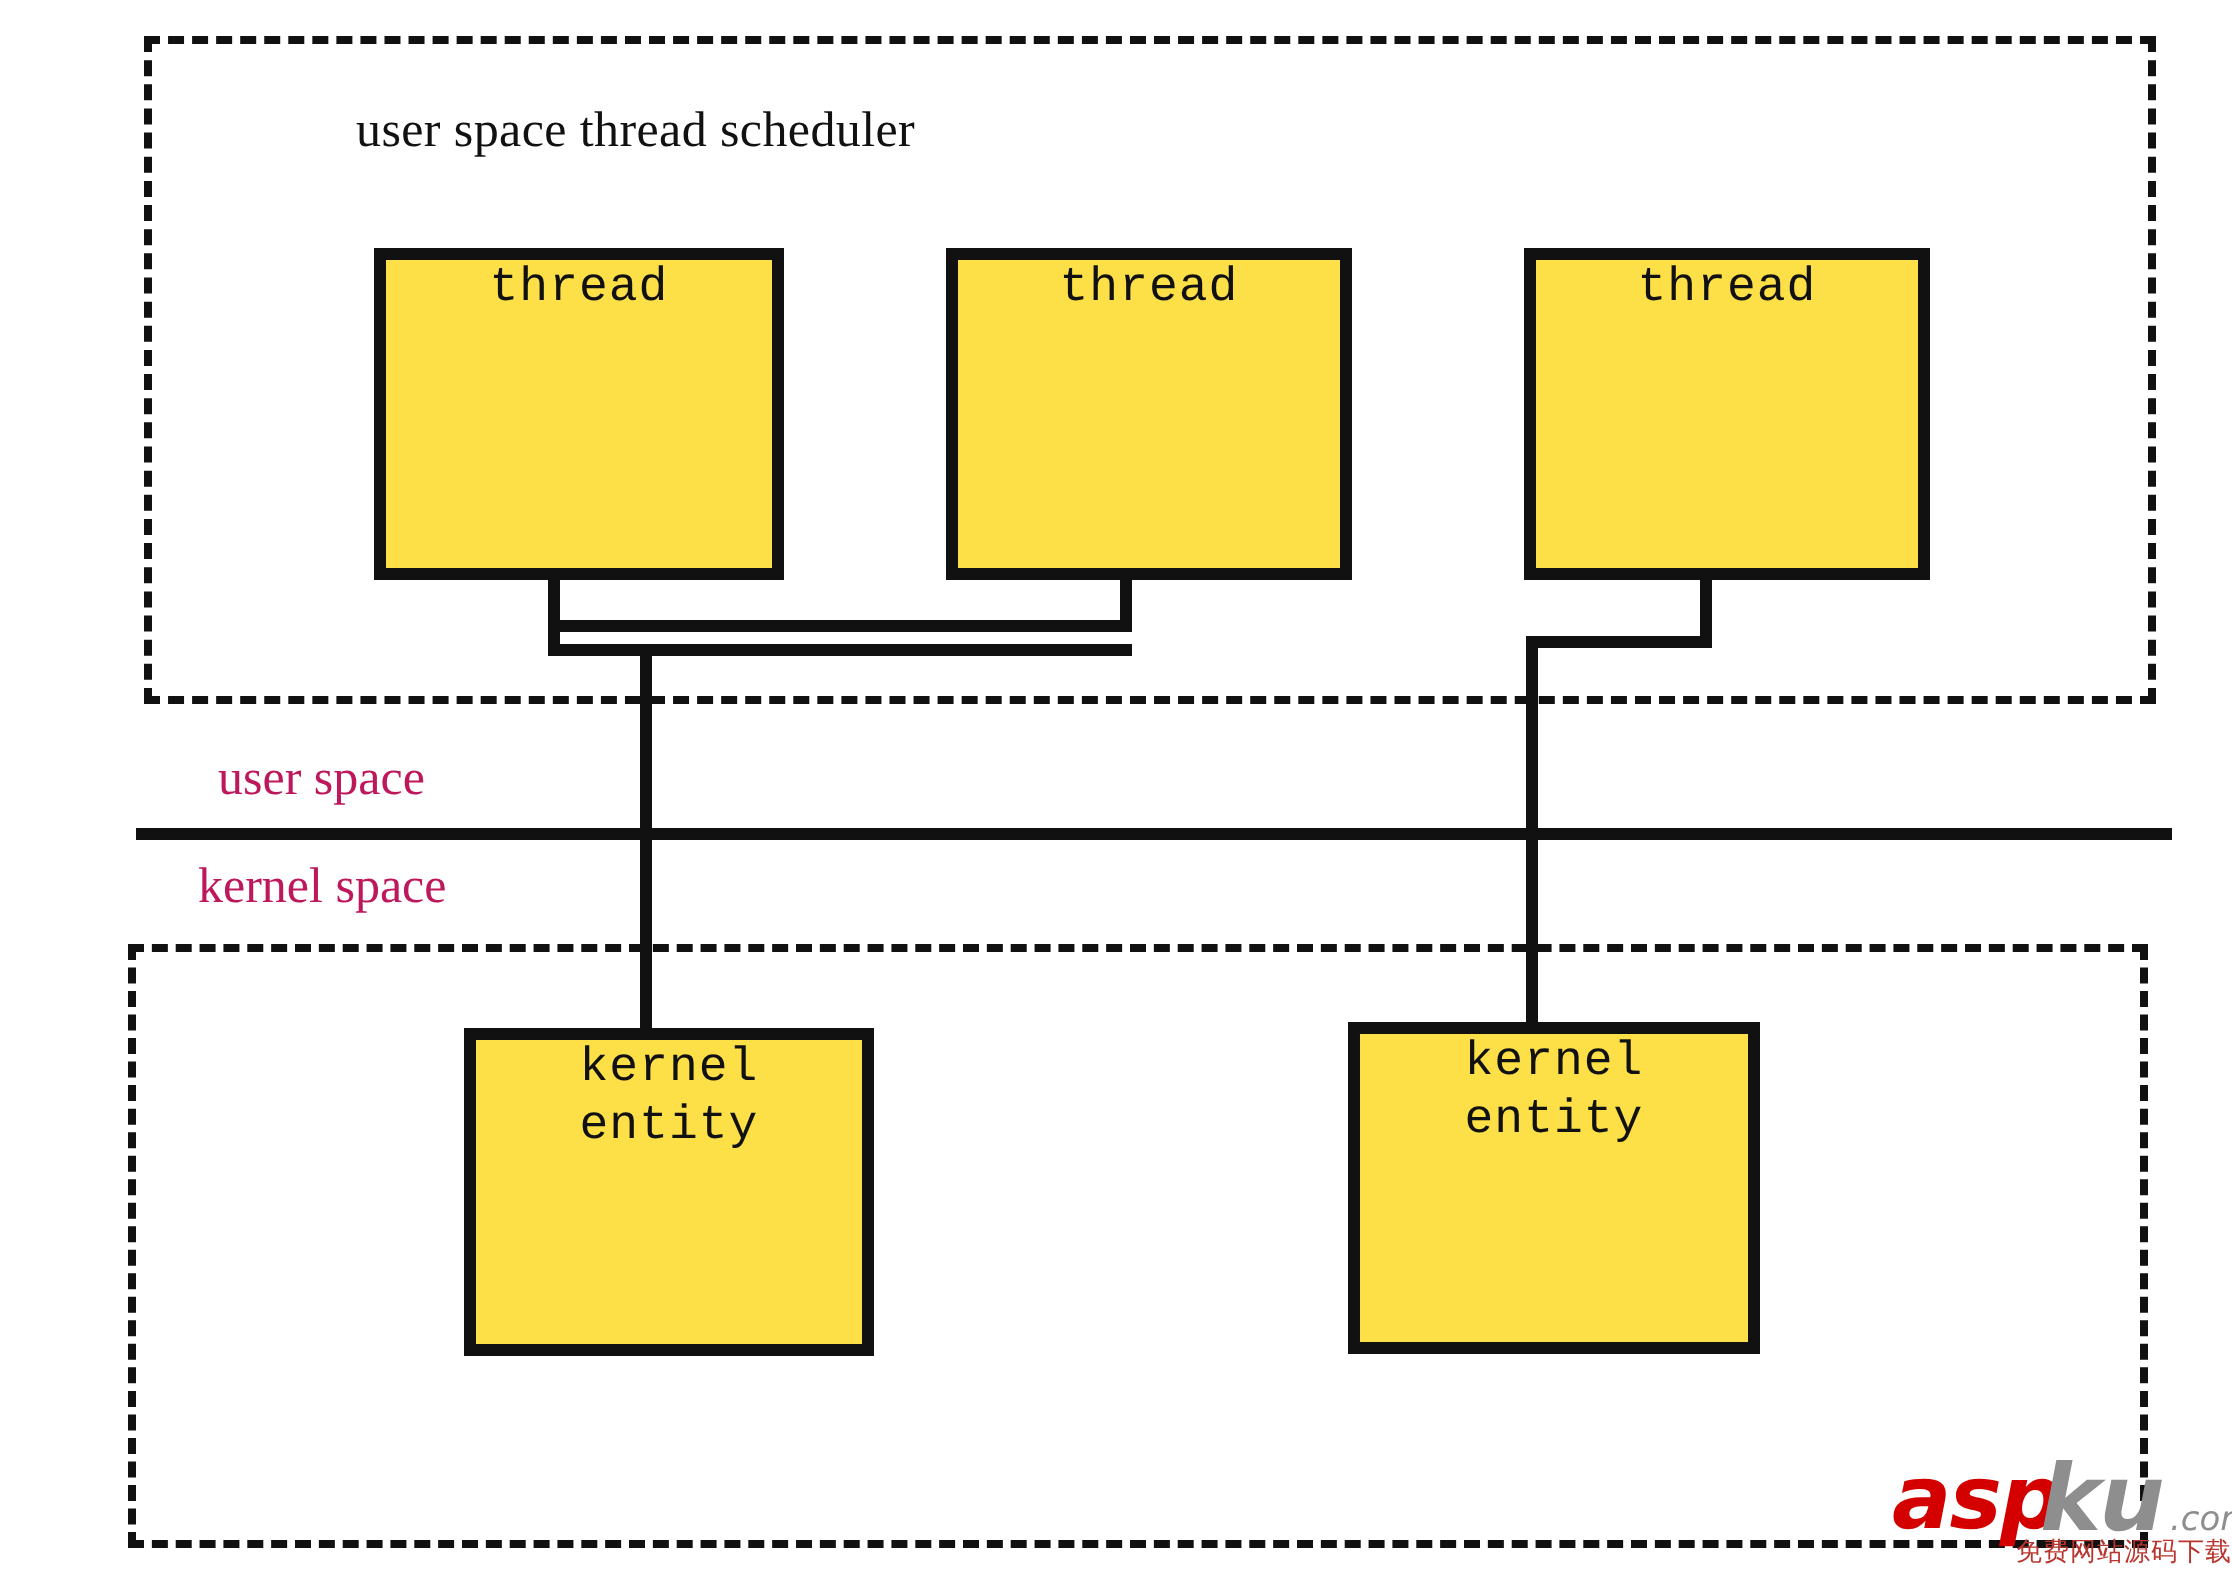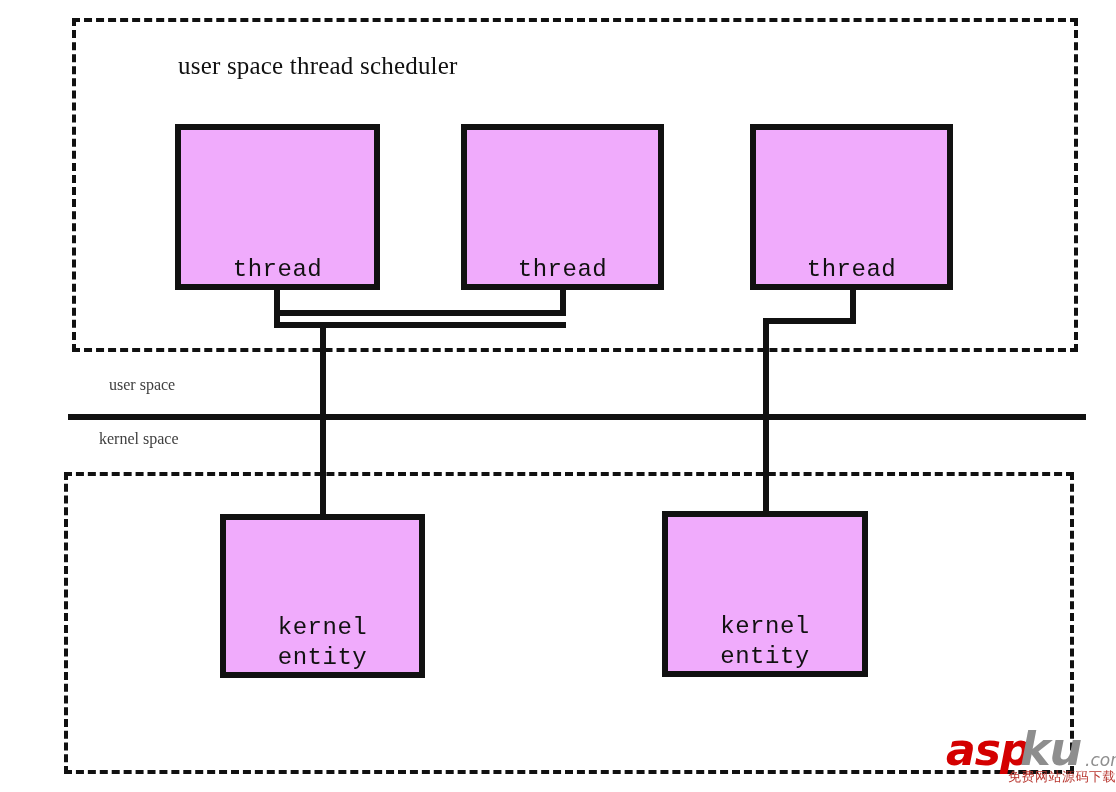--- a/index.html
+++ b/index.html
@@ -55,37 +55,38 @@
     position: absolute;
     left: 68px;
     top: 414px;
     width: 1018px;
     height: 6px;
     background: #111111;
   }
   .space-label {
     position: absolute;
     font-family: "Liberation Serif", serif;
-    font-size: 16px;
-    color: #404040;
+    font-size: 25px;
+    color: #be185d;
     white-space: nowrap;
   }
   #user-space-label { left: 109px; top: 376px; }
   #kernel-space-label { left: 99px; top: 430px; }
 
   
   .node-box {
     position: absolute;
     box-sizing: border-box;
     border: 6px solid #111111;
-    background: #f0abfc;
+    background: #fde047;
     display: flex;
-    align-items: flex-end;
+    align-items: flex-start;
     justify-content: center;
     z-index: 5;
+    margin-left: 12px;
   }
   .node-label {
     font-family: "Liberation Mono", monospace;
     font-size: 24px;
     line-height: 1.22;
     color: #111111;
     text-align: center;
     white-space: pre-line;
     letter-spacing: 0.5px;
   }

